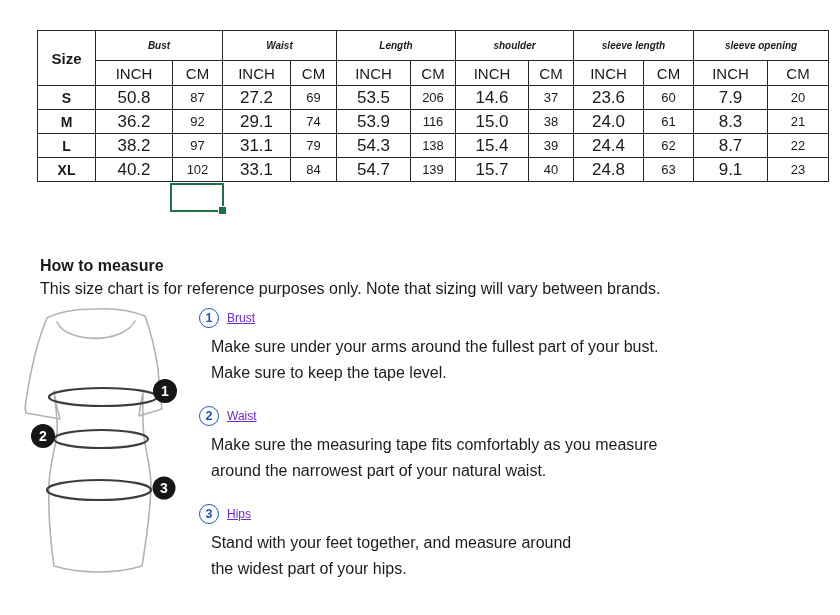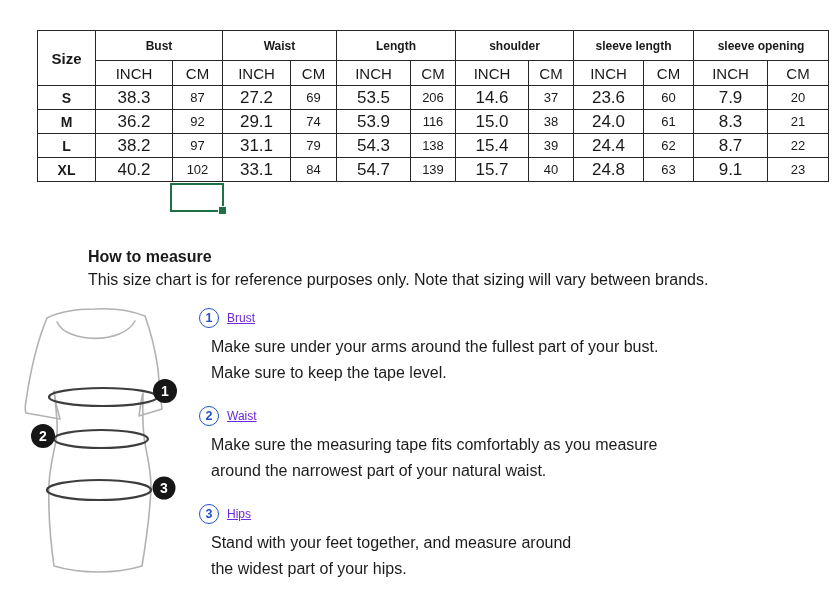--- a/index.html
+++ b/index.html
@@ -14,38 +14,38 @@
     border-collapse:collapse;table-layout:fixed;
   }
   .sizes-table td{
     border:1px solid #262626;text-align:center;vertical-align:middle;
     padding:0;overflow:hidden;white-space:nowrap;
   }
   tr.group-row{height:30px;}
   tr.unit-row{height:25px;}
   tr.data-row{height:24px;}
   .size-head{font-weight:bold;font-size:15px;vertical-align:bottom;padding-bottom:3px;}
-  .group-h{font-weight:bold;font-size:12px;}
+  .group-h{font-weight:bold;font-size:10px;font-style:italic;}
   .unit-h{font-size:15px;}
   .size-col{font-weight:bold;font-size:14px;}
   .v-inch{font-size:17px;}
   .v-cm{font-size:13px;}
 
   
   .cell-selection{
     position:absolute;left:170px;top:183px;width:50px;height:25px;
     border:2px solid #1E7145;background:transparent;
   }
   .fill-handle{
     position:absolute;right:-5px;bottom:-5px;width:7px;height:7px;
     background:#1E7145;border:1px solid #ffffff;
   }
 
   
-  .htm-header{position:absolute;left:40px;top:248px;width:740px;margin-left:48px;}
+  .htm-header{position:absolute;left:40px;top:257px;width:740px;}
   .htm-title{font-size:16px;font-weight:bold;margin:0 0 5px 0;}
   .htm-note{font-size:16px;margin:0;}
 
   .steps{position:absolute;left:199px;top:308px;width:590px;}
   .step{margin-bottom:20px;}
   .step-head{display:flex;align-items:center;gap:8px;margin-bottom:6px;}
   .step-num{
     width:18px;height:18px;border:1.5px solid #2052C4;border-radius:50%;
     display:inline-flex;align-items:center;justify-content:center;
     font-size:12.5px;font-weight:bold;color:#2052C4;flex:0 0 auto;
@@ -99,21 +99,21 @@
       <td class="unit-h">CM</td>
       <td class="unit-h">INCH</td>
       <td class="unit-h">CM</td>
       <td class="unit-h">INCH</td>
       <td class="unit-h">CM</td>
       <td class="unit-h">INCH</td>
       <td class="unit-h">CM</td>
     </tr>
     <tr class="data-row">
       <td class="size-col">S</td>
-      <td class="v-inch">38.3</td>
+      <td class="v-inch">50.8</td>
       <td class="v-cm">87</td>
       <td class="v-inch">27.2</td>
       <td class="v-cm">69</td>
       <td class="v-inch">53.5</td>
       <td class="v-cm">206</td>
       <td class="v-inch">14.6</td>
       <td class="v-cm">37</td>
       <td class="v-inch">23.6</td>
       <td class="v-cm">60</td>
       <td class="v-inch">7.9</td>

